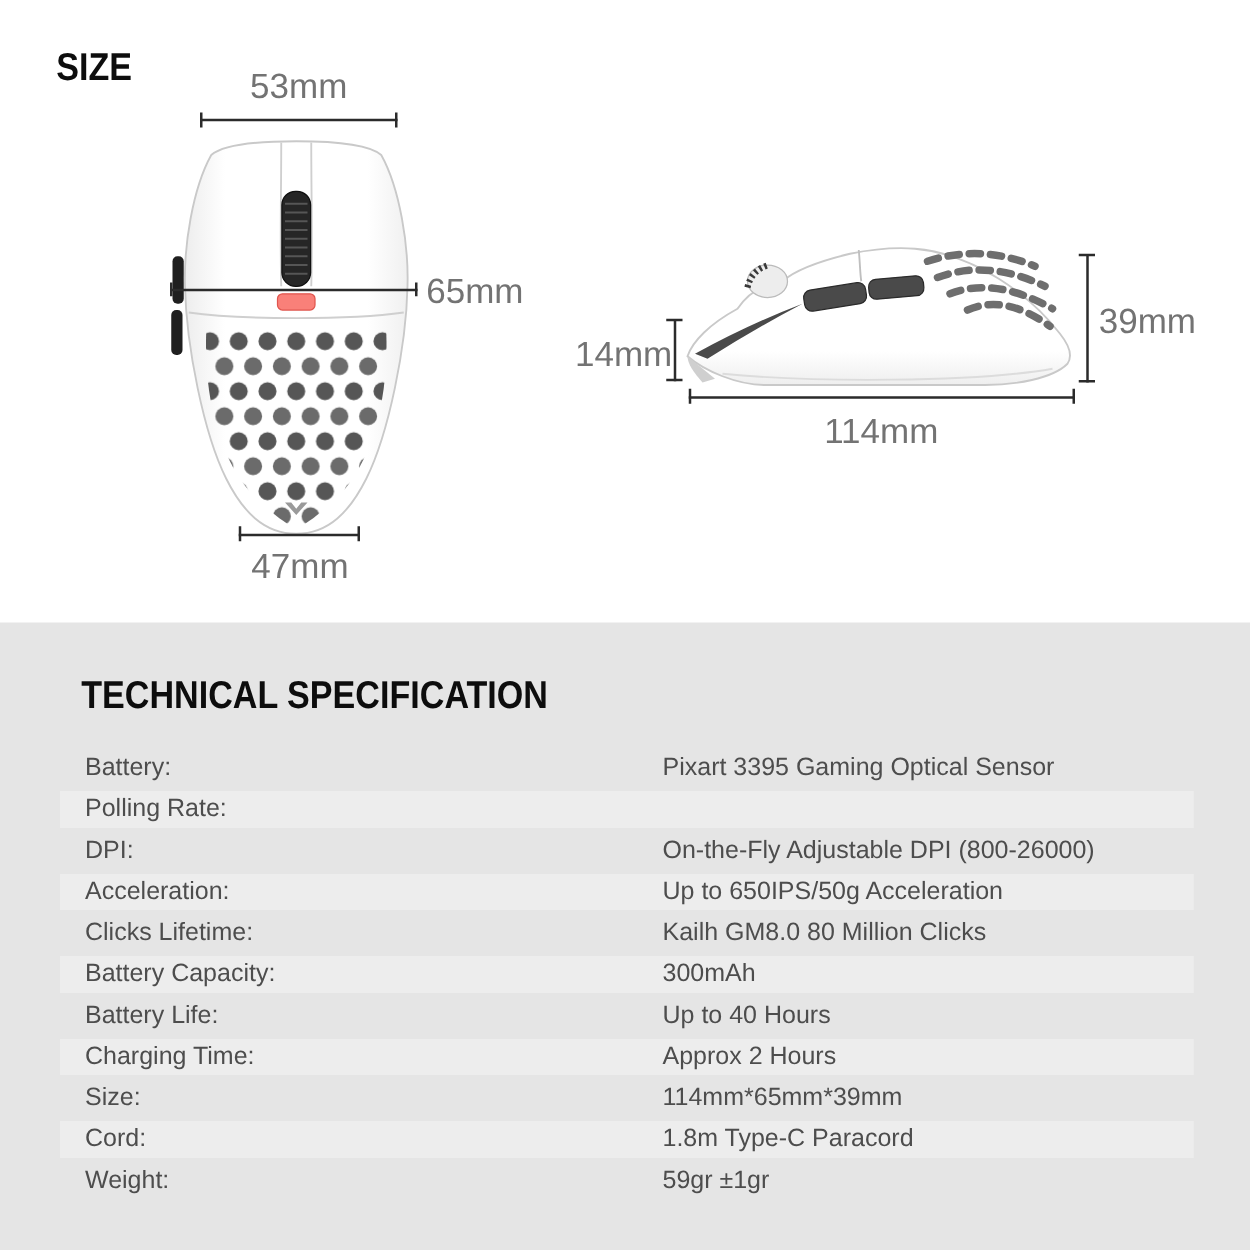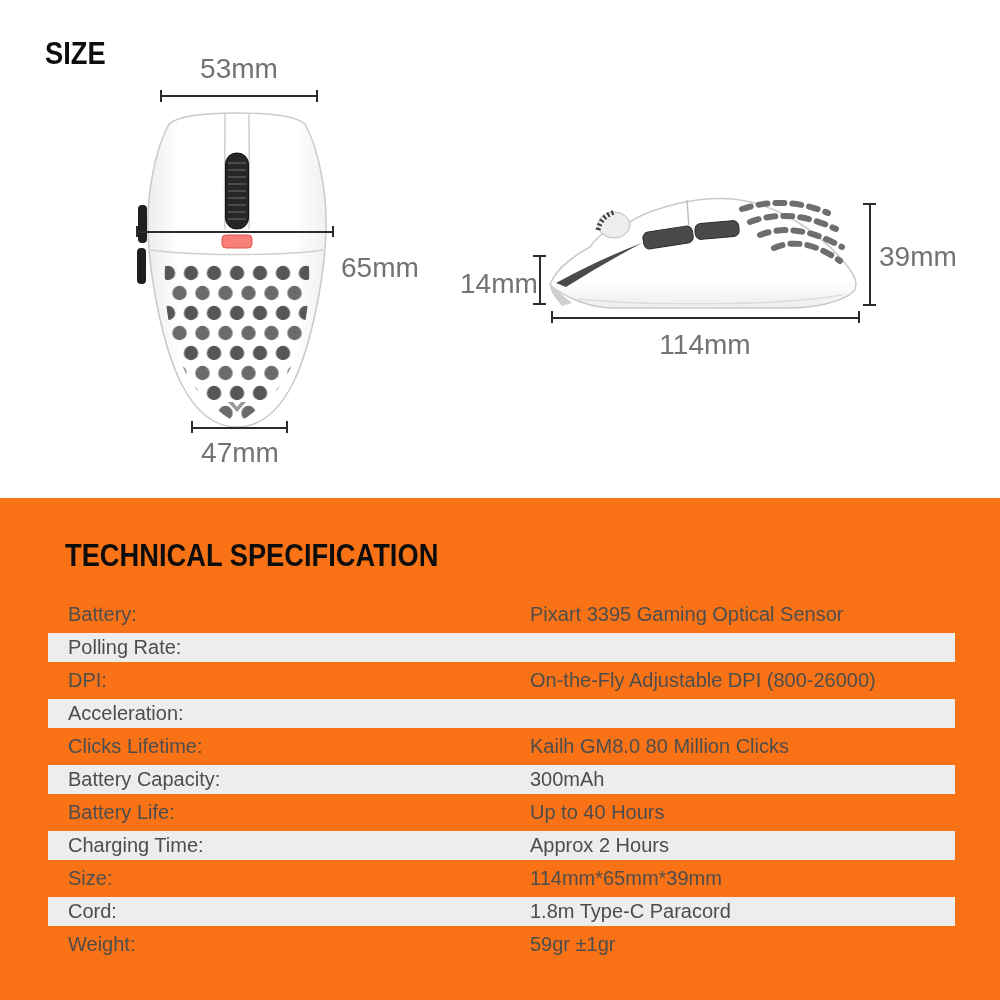--- a/index.html
+++ b/index.html
@@ -13,21 +13,21 @@
   }
   .dim-label{
     position:absolute;font-size:28px;color:#737373;white-space:nowrap;
   }
   .hline{position:absolute;height:2px;background:#2b2b2b;}
   .vline{position:absolute;width:2px;background:#2b2b2b;}
   .vtick{position:absolute;width:2px;height:12px;background:#2b2b2b;}
   .htick{position:absolute;width:13px;height:2px;background:#2b2b2b;}
   .mouse-svg{position:absolute;}
   .spec-section{
-    position:absolute;left:0;top:498px;width:1000px;height:502px;background:#f97316;
+    position:absolute;left:0;top:498px;width:1000px;height:502px;background:#e5e5e5;
   }
   .spec-table{
     position:absolute;left:48px;top:100px;width:907px;
   }
   .spec-row{
     position:relative;height:33px;box-sizing:border-box;padding:2px 0;
     line-height:29px;font-size:20px;color:#4d4d4d;
   }
   .spec-row:nth-child(even){
     background:#ededed;background-clip:content-box;
@@ -98,21 +98,21 @@
     <path d="M 32 158 L 176 158 C 178 210 166 262 136 292
              C 122 305 112 312 104 316 C 96 312 86 305 72 292
              C 42 262 30 210 32 158 Z" fill="url(#hex)"></path>
 
     <path d="M 95 295 L 104 305 L 113 295 L 108 295 L 104 300 L 100 295 Z" fill="#9a9a9a"></path>
   </svg>
 
   <div class="hline" style="left:136px;top:231px;width:198px;"></div>
   <div class="vtick" style="left:136px;top:226px;height:11px;"></div>
   <div class="vtick" style="left:332px;top:226px;height:11px;"></div>
-  <div class="dim-label" style="left:341px;top:217px;margin-top:35px;">65mm</div>
+  <div class="dim-label" style="left:341px;top:217px;">65mm</div>
 
   <div class="hline" style="left:191px;top:427px;width:97px;"></div>
   <div class="vtick" style="left:191px;top:421px;"></div>
   <div class="vtick" style="left:286px;top:421px;"></div>
   <div class="dim-label ta-c" style="left:180px;top:437px;width:120px;">47mm</div>
 
   <svg class="mouse-svg" style="left:540px;top:185px;" width="330" height="130" viewBox="0 0 330 130">
     <defs>
       <linearGradient id="sideShade" x1="0" y1="0" x2="0" y2="1">
         <stop offset="0" stop-color="#ffffff"></stop>
@@ -178,20 +178,21 @@
       </div>
       <div class="spec-row">
         <span class="spec-label">Polling Rate:</span>
       </div>
       <div class="spec-row">
         <span class="spec-label">DPI:</span>
         <span class="spec-value">On-the-Fly Adjustable DPI (800-26000)</span>
       </div>
       <div class="spec-row">
         <span class="spec-label">Acceleration:</span>
+        <span class="spec-value">Up to 650IPS/50g Acceleration</span>
       </div>
       <div class="spec-row">
         <span class="spec-label">Clicks Lifetime:</span>
         <span class="spec-value">Kailh GM8.0 80 Million Clicks</span>
       </div>
       <div class="spec-row">
         <span class="spec-label">Battery Capacity:</span>
         <span class="spec-value">300mAh</span>
       </div>
       <div class="spec-row">

